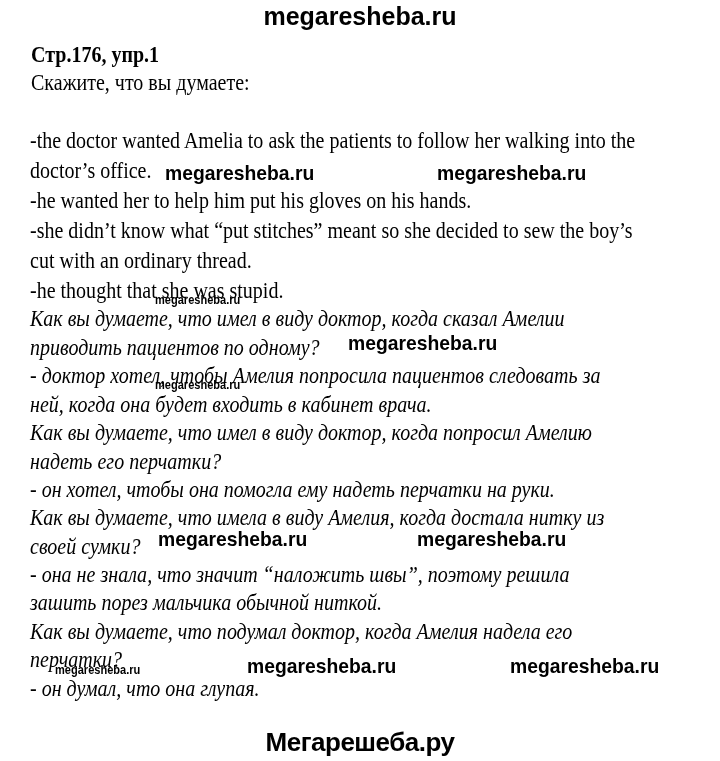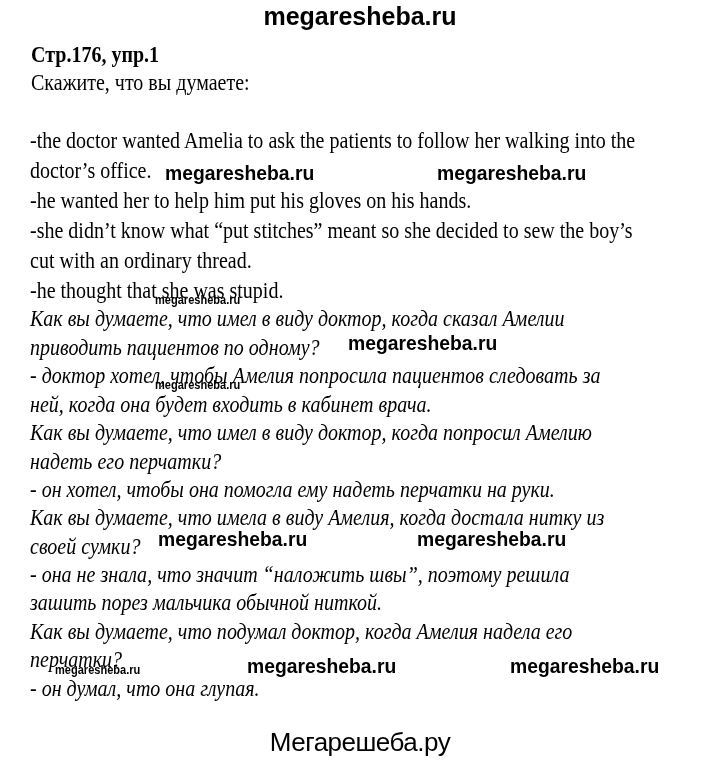--- a/index.html
+++ b/index.html
@@ -8,21 +8,21 @@
     font-family:"Liberation Serif",serif;color:#000;overflow:hidden;
   }
   .page{position:absolute;inset:0;background:#fff;}
   .site-header{
     position:absolute;top:2px;left:0;width:720px;text-align:center;
     font-family:"Liberation Sans",sans-serif;font-weight:700;font-size:25px;
     white-space:nowrap;
   }
   .site-footer{
     position:absolute;top:727px;left:0;width:720px;text-align:center;
-    font-family:"Liberation Sans",sans-serif;font-weight:400;font-size:26px;
+    font-family:"Liberation Sans",sans-serif;font-weight:700;font-size:26px;
     letter-spacing:-0.5px;white-space:nowrap;
   }
   .heading{
     position:absolute;left:31px;top:42px;font-weight:700;font-size:23px;
     white-space:nowrap;transform:scaleX(0.87);transform-origin:0 0;
   }
   .subheading{
     position:absolute;left:31px;top:70px;font-size:23px;white-space:nowrap;
     transform:scaleX(0.87);transform-origin:0 0;
   }

